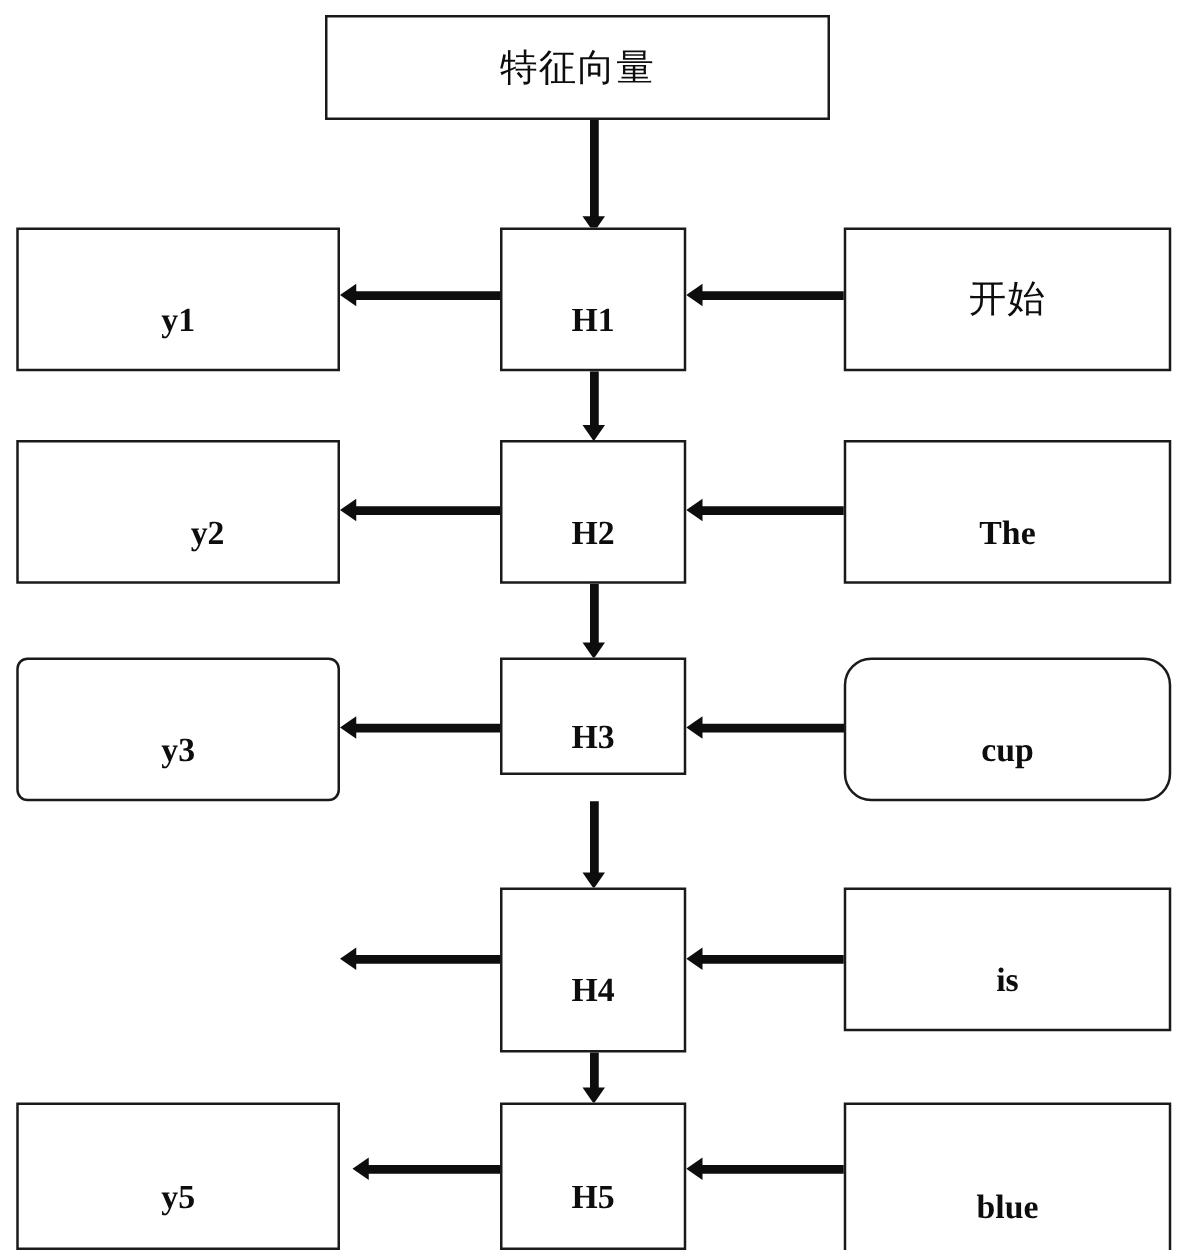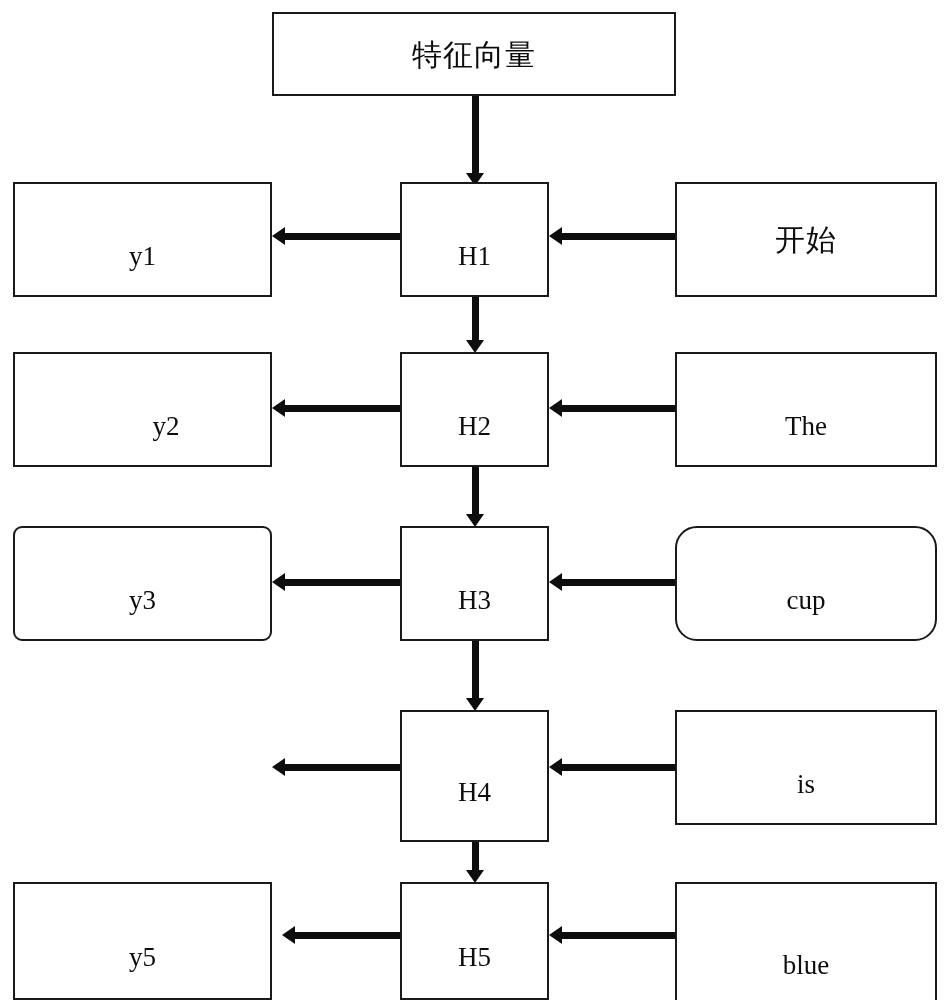--- a/index.html
+++ b/index.html
@@ -40,27 +40,27 @@
 
   .box.cjk .box-label {
     font-family: "DejaVu Sans", "Liberation Sans", sans-serif;
     font-size: 30px;
     letter-spacing: 1px;
     font-weight: 400;
   }
   .box.latin .box-label {
     font-family: "Liberation Serif", "DejaVu Serif", serif;
     font-size: 27px;
-    font-weight: 400;
+    font-weight: 700;
     margin-top: 34px;
   }
 
   
   #feature-box {
-    left: 272px;
+    left: 260px;
     top: 12px;
     width: 404px;
     height: 84px;
   }
 
   
   .col-left  { left: 13px;  width: 259px; }
   .col-mid   { left: 400px; width: 149px; }
   .col-right { left: 675px; width: 262px; }
 
@@ -166,21 +166,21 @@
     <div class="head"></div>
   </div>
   <div class="arrow v" style="left:470px; top:467px; width:10px; height:60px;">
     <div class="shaft"></div>
     <div class="head"></div>
   </div>
 
   <div class="box latin col-left" style="top:526px; height:115px;border-radius:9px;">
     <span class="box-label">y3</span>
   </div>
-  <div class="box latin col-mid" style="top:526px; height:115px;">
+  <div class="box latin col-mid" style="top:526px; height:94px;">
     <span class="box-label">H3</span>
   </div>
   <div class="box latin col-right" style="top:526px; height:115px;border-radius:22px;">
     <span class="box-label">cup</span>
   </div>
   <div class="arrow h" style="left:272px; top:572px; width:130px; height:20px;">
     <div class="shaft"></div>
     <div class="head"></div>
   </div>
   <div class="arrow h" style="left:549px; top:572px; width:128px; height:20px;">

